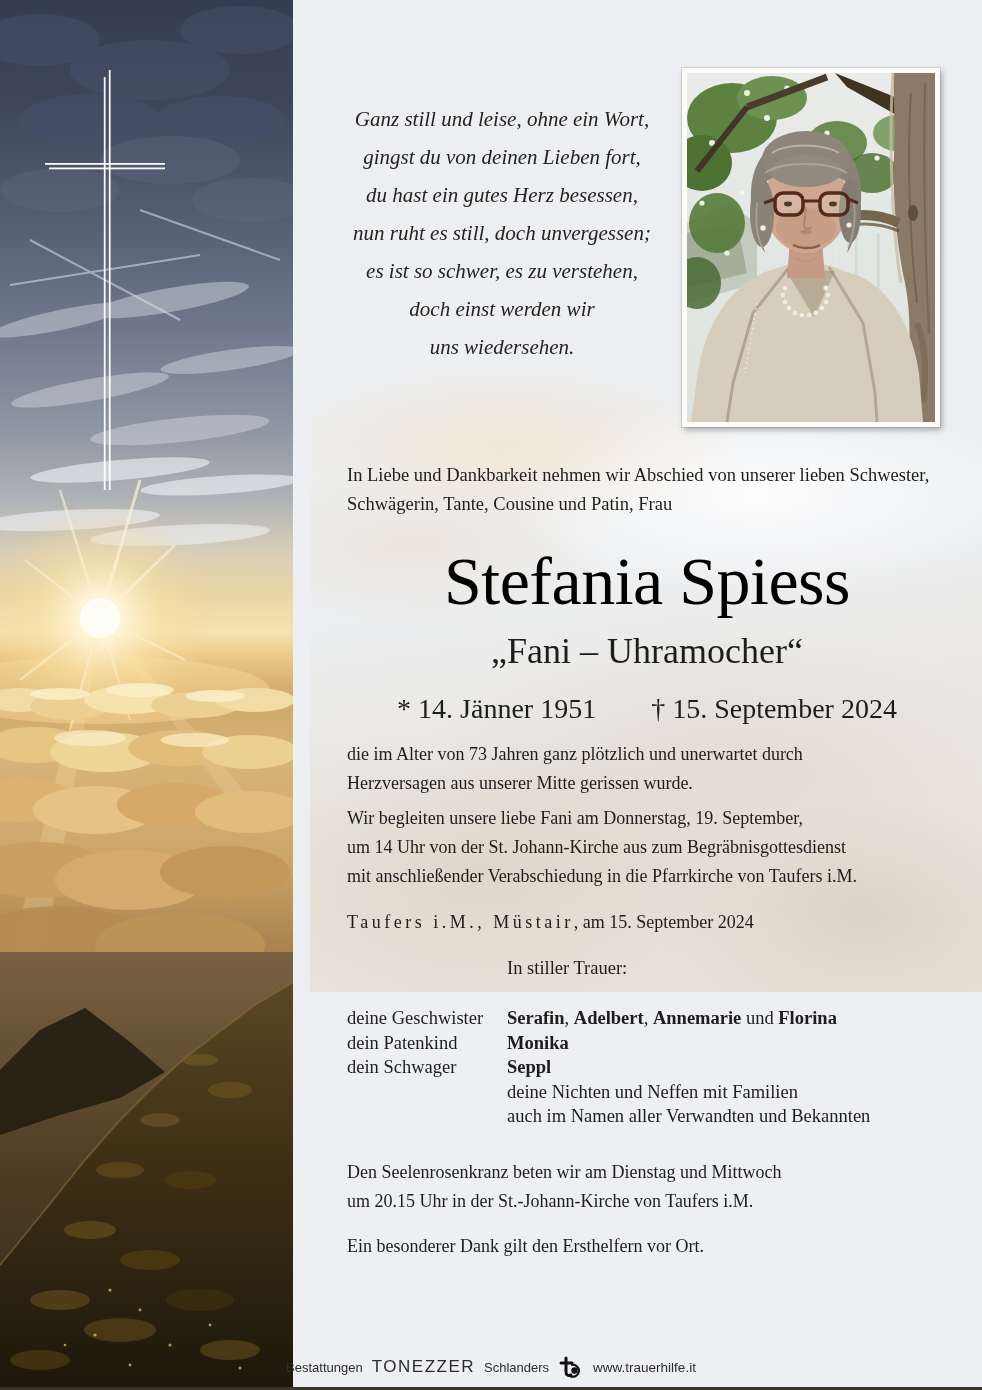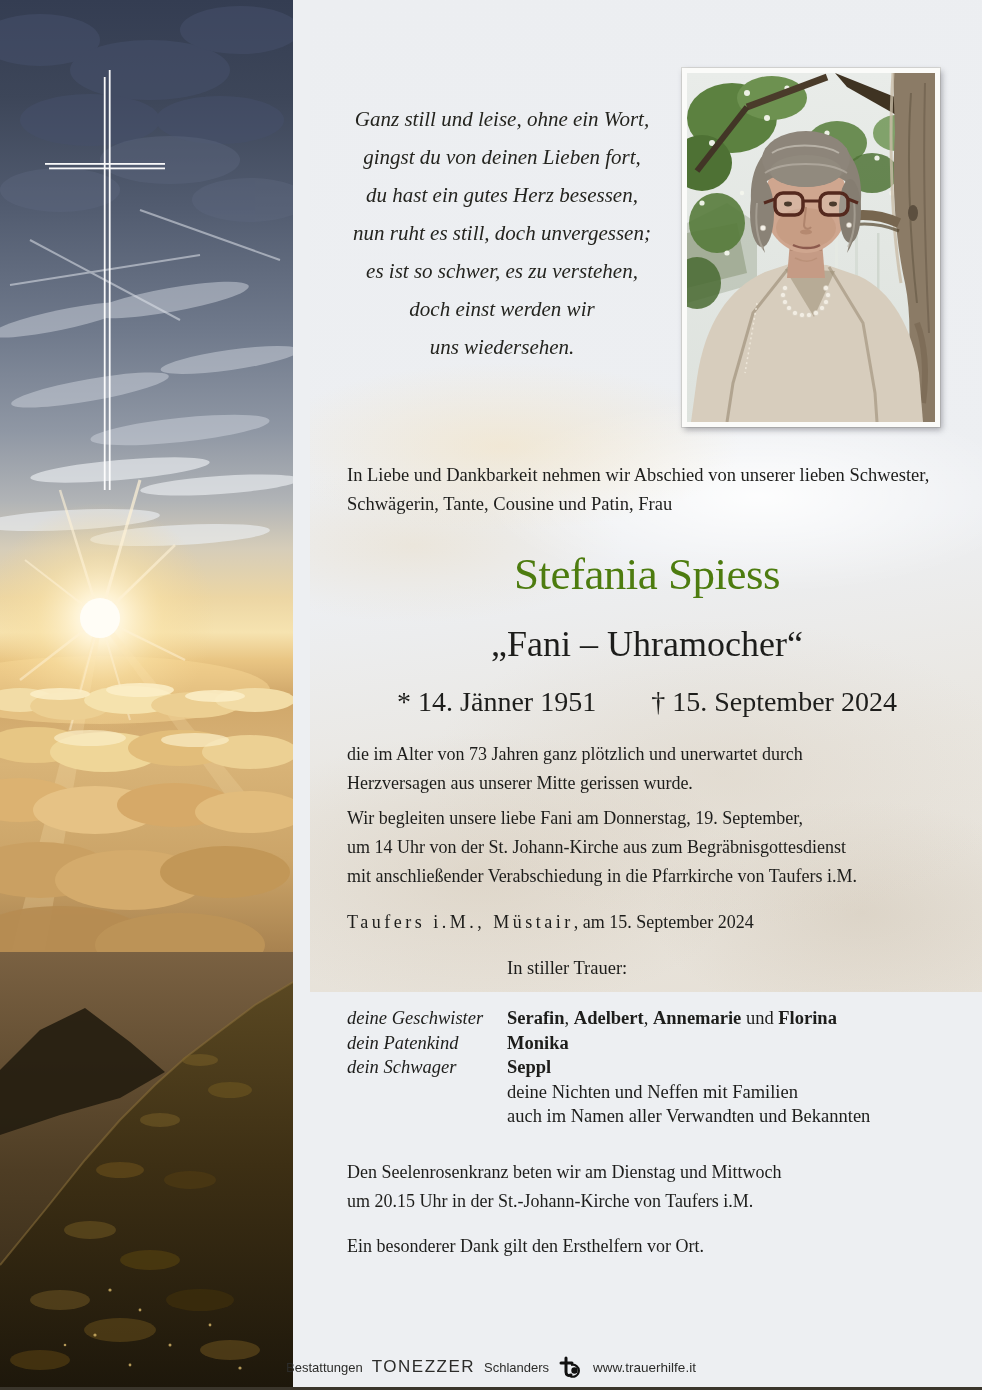--- a/index.html
+++ b/index.html
@@ -33,36 +33,36 @@
     position:absolute;left:372px;top:68px;width:248px;height:349px;
     background:#fbfbf9;padding:5px;
     box-shadow:2px 3px 6px rgba(60,60,72,.4), 0 0 0 1px #d9d9d6;
   }
   .photo-frame svg{display:block;}
   .intro{
     position:absolute;left:37px;top:461px;width:630px;
     font-size:18.5px;line-height:29px;white-space:pre-line;
   }
   .namewrap{position:absolute;left:7px;top:538px;width:660px;text-align:center;}
-  .deceased-name{font-size:45px;line-height:72px;letter-spacing:-.5px;color:#4d7c0f;}
+  .deceased-name{font-size:68px;line-height:72px;letter-spacing:-.5px;color:#000000;margin-top:7px;}
   .nickname{font-size:36px;line-height:36px;margin-top:16px;}
   .dates{display:flex;justify-content:center;gap:55px;font-size:28px;margin-top:24px;}
   .para{position:absolute;left:37px;width:640px;font-size:18px;line-height:29px;}
   .para b{font-weight:normal;}
   .obituary{top:740px;white-space:pre-line;}
   .funeral{top:804px;}
   .dateline{top:908px;}
   .spaced{letter-spacing:3.5px;}
   .mourn-header{position:absolute;left:197px;top:958px;font-size:18.5px;}
   .family{
     position:absolute;left:37px;top:1006px;width:640px;
     font-size:18.5px;line-height:24.5px;
   }
   .family .row{display:flex;}
-  .family .lbl{width:160px;flex:0 0 160px;font-style:italic;}
+  .family .lbl{width:160px;flex:0 0 160px;}
   .family b{font-weight:bold;}
   .family .extra{margin-left:160px;white-space:pre-line;}
   .rosary{top:1158px;}
   .thanks{top:1232px;}
   .footer{
     position:absolute;left:0;top:1352px;width:982px;height:30px;
     display:flex;align-items:center;justify-content:center;gap:9px;
     font-family:"Liberation Sans",sans-serif;color:#2c2c2a;
   }
   .f-prefix,.f-city{font-size:13px;}

